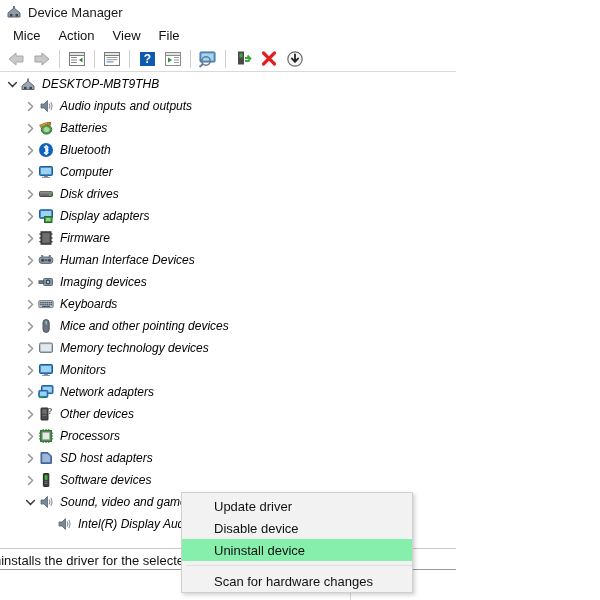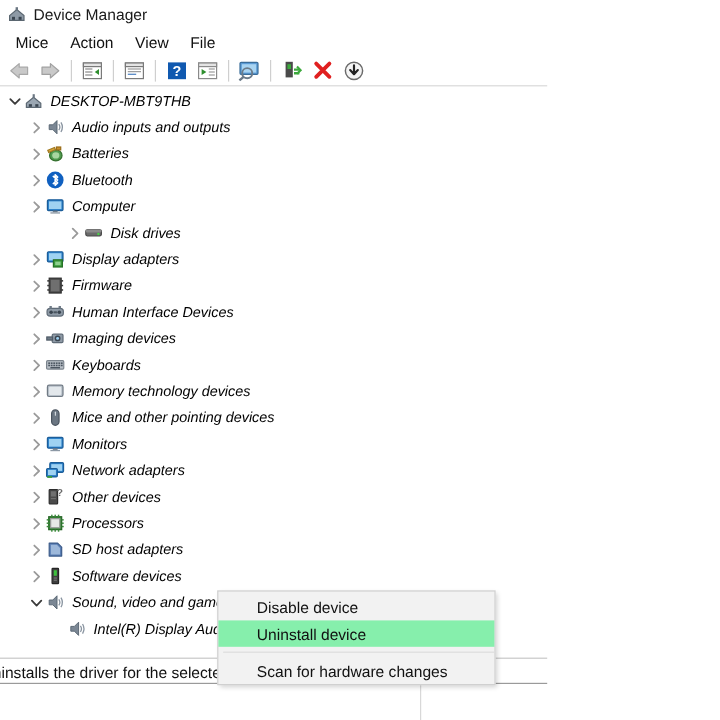--- a/index.html
+++ b/index.html
@@ -246,21 +246,21 @@
               <span class="ico"><svg width="16" height="16" viewBox="0 0 16 16">
                   <rect x="1.5" y="2.5" width="13" height="9" rx="1" fill="#2a7fc9" stroke="#1d5e99"></rect>
                   <rect x="2.8" y="3.8" width="10.4" height="6.4" fill="#9fd2f2"></rect>
                   <rect x="6" y="11.5" width="4" height="1.4" fill="#6b7b8a"></rect>
                   <rect x="4" y="12.9" width="8" height="1.1" fill="#8c98a5"></rect>
                 </svg></span>
               <span class="lbl">Computer</span>
             </div>
           </div>
           <div class="row">
-            <div class="content" style="padding-left:22px;margin-left:32px;">
+            <div class="content" style="padding-left:22px;">
               <span class="chev">
                 <svg width="11" height="11" viewBox="0 0 11 11">
                   <path d="M3.6 1.6 L7.6 5.5 L3.6 9.4" fill="none" stroke="#9a9a9a" stroke-width="1.5" stroke-linecap="round" stroke-linejoin="round"></path>
                 </svg>
               </span>
               <span class="ico"><svg width="16" height="16" viewBox="0 0 16 16">
                   <rect x="1.5" y="5.5" width="13" height="5" rx="1.2" fill="#6b6b6b" stroke="#4a4a4a"></rect>
                   <rect x="1.5" y="5.5" width="13" height="2.2" rx="1" fill="#8b8b8b"></rect>
                   <circle cx="12" cy="9" r="1" fill="#49d049"></circle>
                 </svg></span>
@@ -366,38 +366,38 @@
             </div>
           </div>
           <div class="row">
             <div class="content" style="padding-left:22px;">
               <span class="chev">
                 <svg width="11" height="11" viewBox="0 0 11 11">
                   <path d="M3.6 1.6 L7.6 5.5 L3.6 9.4" fill="none" stroke="#9a9a9a" stroke-width="1.5" stroke-linecap="round" stroke-linejoin="round"></path>
                 </svg>
               </span>
               <span class="ico"><svg width="16" height="16" viewBox="0 0 16 16">
+                  <rect x="5" y="1.6" width="6.2" height="12.8" rx="3.1" fill="#6b7682" stroke="#49535e"></rect>
+                  <rect x="7.7" y="3" width="0.9" height="3.4" rx="0.45" fill="#d8dde2"></rect>
+                </svg></span>
+              <span class="lbl">Mice and other pointing devices</span>
+            </div>
+          </div>
+          <div class="row">
+            <div class="content" style="padding-left:22px;">
+              <span class="chev">
+                <svg width="11" height="11" viewBox="0 0 11 11">
+                  <path d="M3.6 1.6 L7.6 5.5 L3.6 9.4" fill="none" stroke="#9a9a9a" stroke-width="1.5" stroke-linecap="round" stroke-linejoin="round"></path>
+                </svg>
+              </span>
+              <span class="ico"><svg width="16" height="16" viewBox="0 0 16 16">
                   <rect x="1.5" y="3" width="13" height="9.4" rx="1.4" fill="#b6bfc8" stroke="#707a84"></rect>
                   <rect x="2.9" y="4.3" width="10.2" height="6.8" rx="1" fill="#e3e8ec"></rect>
                 </svg></span>
               <span class="lbl">Memory technology devices</span>
-            </div>
-          </div>
-          <div class="row">
-            <div class="content" style="padding-left:22px;">
-              <span class="chev">
-                <svg width="11" height="11" viewBox="0 0 11 11">
-                  <path d="M3.6 1.6 L7.6 5.5 L3.6 9.4" fill="none" stroke="#9a9a9a" stroke-width="1.5" stroke-linecap="round" stroke-linejoin="round"></path>
-                </svg>
-              </span>
-              <span class="ico"><svg width="16" height="16" viewBox="0 0 16 16">
-                  <rect x="5" y="1.6" width="6.2" height="12.8" rx="3.1" fill="#6b7682" stroke="#49535e"></rect>
-                  <rect x="7.7" y="3" width="0.9" height="3.4" rx="0.45" fill="#d8dde2"></rect>
-                </svg></span>
-              <span class="lbl">Mice and other pointing devices</span>
             </div>
           </div>
           <div class="row">
             <div class="content" style="padding-left:22px;">
               <span class="chev">
                 <svg width="11" height="11" viewBox="0 0 11 11">
                   <path d="M3.6 1.6 L7.6 5.5 L3.6 9.4" fill="none" stroke="#9a9a9a" stroke-width="1.5" stroke-linecap="round" stroke-linejoin="round"></path>
                 </svg>
               </span>
               <span class="ico"><svg width="16" height="16" viewBox="0 0 16 16">
@@ -536,20 +536,23 @@
 
     <div class="below">
       <div class="vline"></div>
     </div>
 
   </div>
 
   <div class="ctxmenu">
     <div id="ctx-host">
         <div class="ctxitem">
+          <span>Update driver</span>
+        </div>
+        <div class="ctxitem">
           <span>Disable device</span>
         </div>
         <div class="ctxitem hl">
           <span>Uninstall device</span>
         </div>
         <div class="ctxsep"></div>
         <div class="ctxitem">
           <span>Scan for hardware changes</span>
         </div>
       </div>

